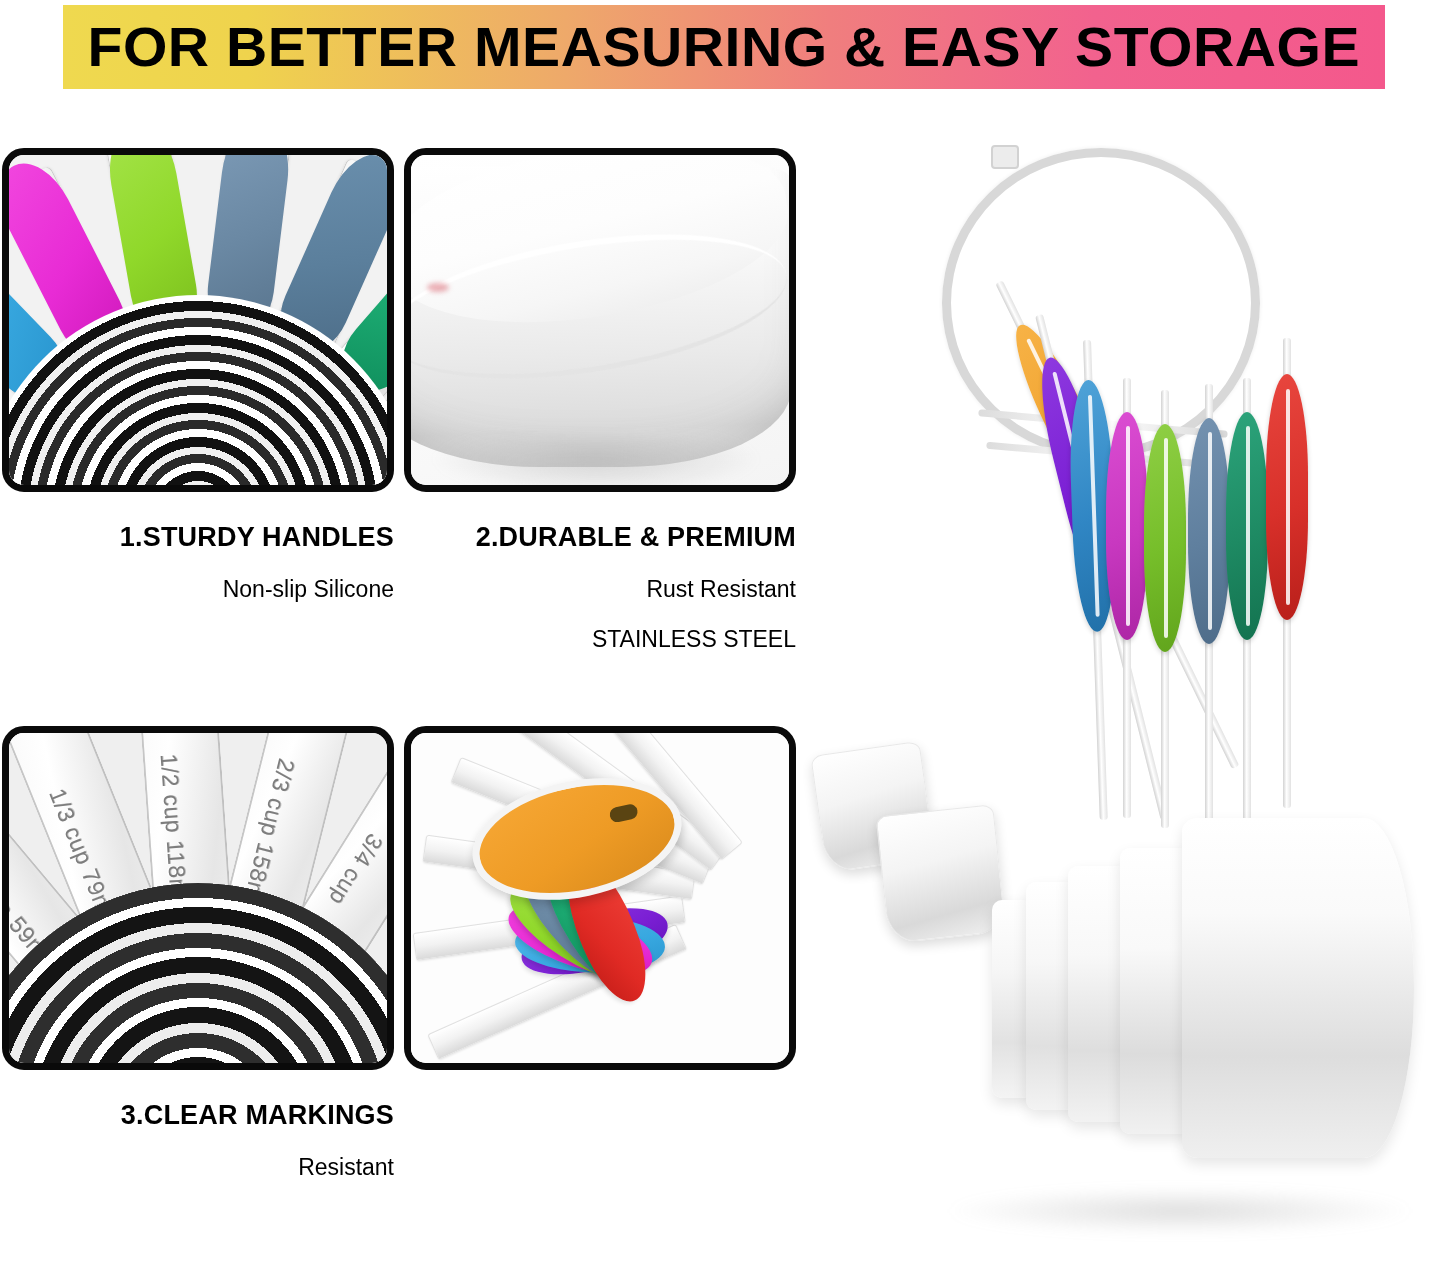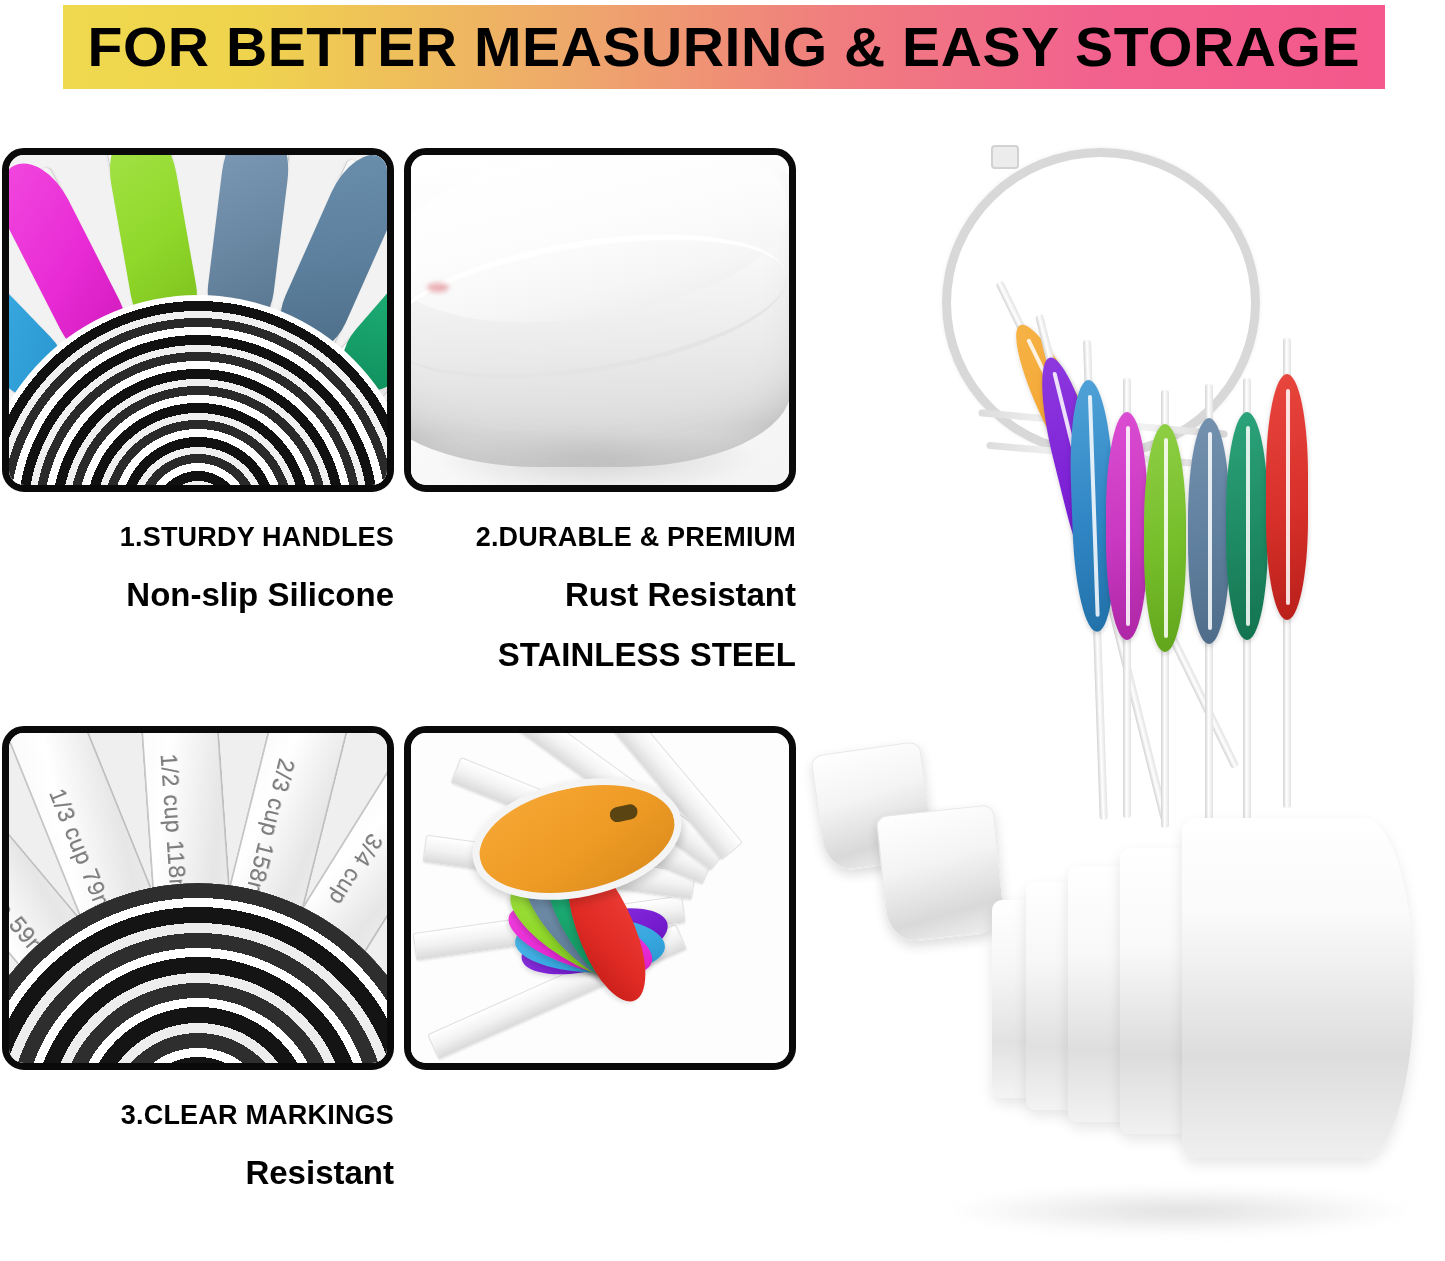--- a/index.html
+++ b/index.html
@@ -81,22 +81,22 @@
     font-weight: bold;
     letter-spacing: 0.2px;
     white-space: nowrap;
     line-height: 1;
   }
   .cap-num {
     display: inline-block;
     min-width: 46px;
   }
   .cap-line {
-    font-size: 33px;
-    font-weight: bold;
+    font-size: 23px;
+    font-weight: normal;
     padding-left: 49px;
     line-height: 1;
     margin-top: 27px;
     white-space: nowrap;
   }
 
   
   .spoonfan {
     position: absolute;
     inset: 0;

